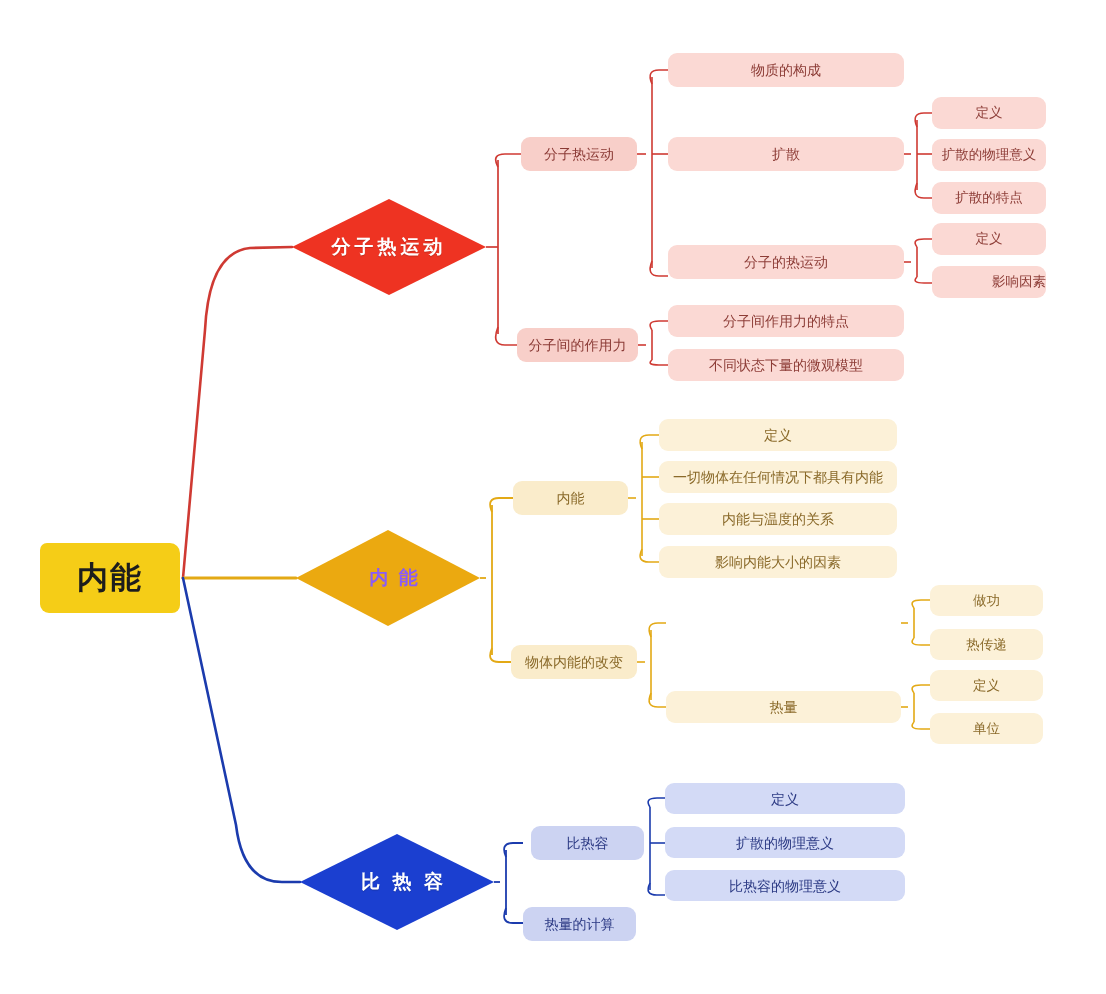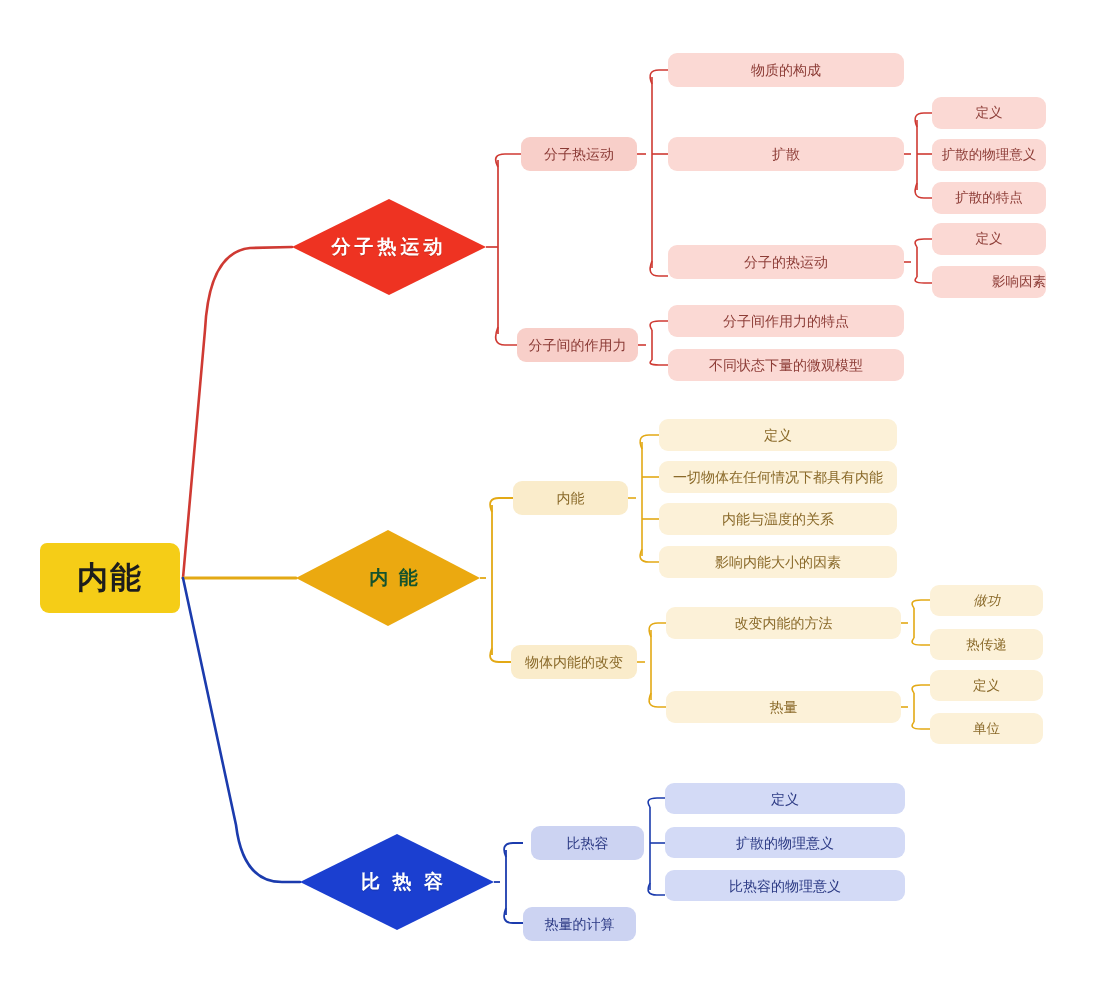--- a/index.html
+++ b/index.html
@@ -198,21 +198,21 @@
   </div>
   <div class="pill c-red-lite sz-sm" style="left:932px;top:223px;width:114px;height:32px;">
     <span>定义</span>
   </div>
   <div class="pill c-red-lite sz-sm" style="left:932px;top:266px;width:114px;height:32px;justify-content:flex-end;">
     <span>影响因素</span>
   </div>
 
   <div class="diamond wide" style="left:296px;top:530px;width:184px;height:96px;">
     <span class="dshape" style="background:#eba910;"></span>
-    <span class="dlabel" style="color:#14532d;text-shadow:none;letter-spacing:2px;">内      能</span>
+    <span class="dlabel" style="color:#8b5cf6;text-shadow:none;letter-spacing:2px;">内      能</span>
   </div>
 
   <div class="pill c-yel" style="left:513px;top:481px;width:115px;height:34px;">
     <span>内能</span>
   </div>
   <div class="pill c-yel" style="left:511px;top:645px;width:126px;height:34px;">
     <span>物体内能的改变</span>
   </div>
 
   <div class="pill c-yel-lite" style="left:659px;top:419px;width:238px;height:32px;">
@@ -221,28 +221,25 @@
   <div class="pill c-yel-lite" style="left:659px;top:461px;width:238px;height:32px;">
     <span>一切物体在任何情况下都具有内能</span>
   </div>
   <div class="pill c-yel-lite" style="left:659px;top:503px;width:238px;height:32px;">
     <span>内能与温度的关系</span>
   </div>
   <div class="pill c-yel-lite" style="left:659px;top:546px;width:238px;height:32px;">
     <span>影响内能大小的因素</span>
   </div>
 
-  <div class="pill c-yel-lite" style="left:666px;top:607px;width:235px;height:32px;">
-    <span>改变内能的方法</span>
-  </div>
   <div class="pill c-yel-lite" style="left:666px;top:691px;width:235px;height:32px;">
     <span>热量</span>
   </div>
 
-  <div class="pill c-yel-lite sz-sm" style="left:930px;top:585px;width:113px;height:31px;font-style:italic;">
+  <div class="pill c-yel-lite sz-sm" style="left:930px;top:585px;width:113px;height:31px;">
     <span>做功</span>
   </div>
   <div class="pill c-yel-lite sz-sm" style="left:930px;top:629px;width:113px;height:31px;">
     <span>热传递</span>
   </div>
   <div class="pill c-yel-lite sz-sm" style="left:930px;top:670px;width:113px;height:31px;">
     <span>定义</span>
   </div>
   <div class="pill c-yel-lite sz-sm" style="left:930px;top:713px;width:113px;height:31px;">
     <span>单位</span>

